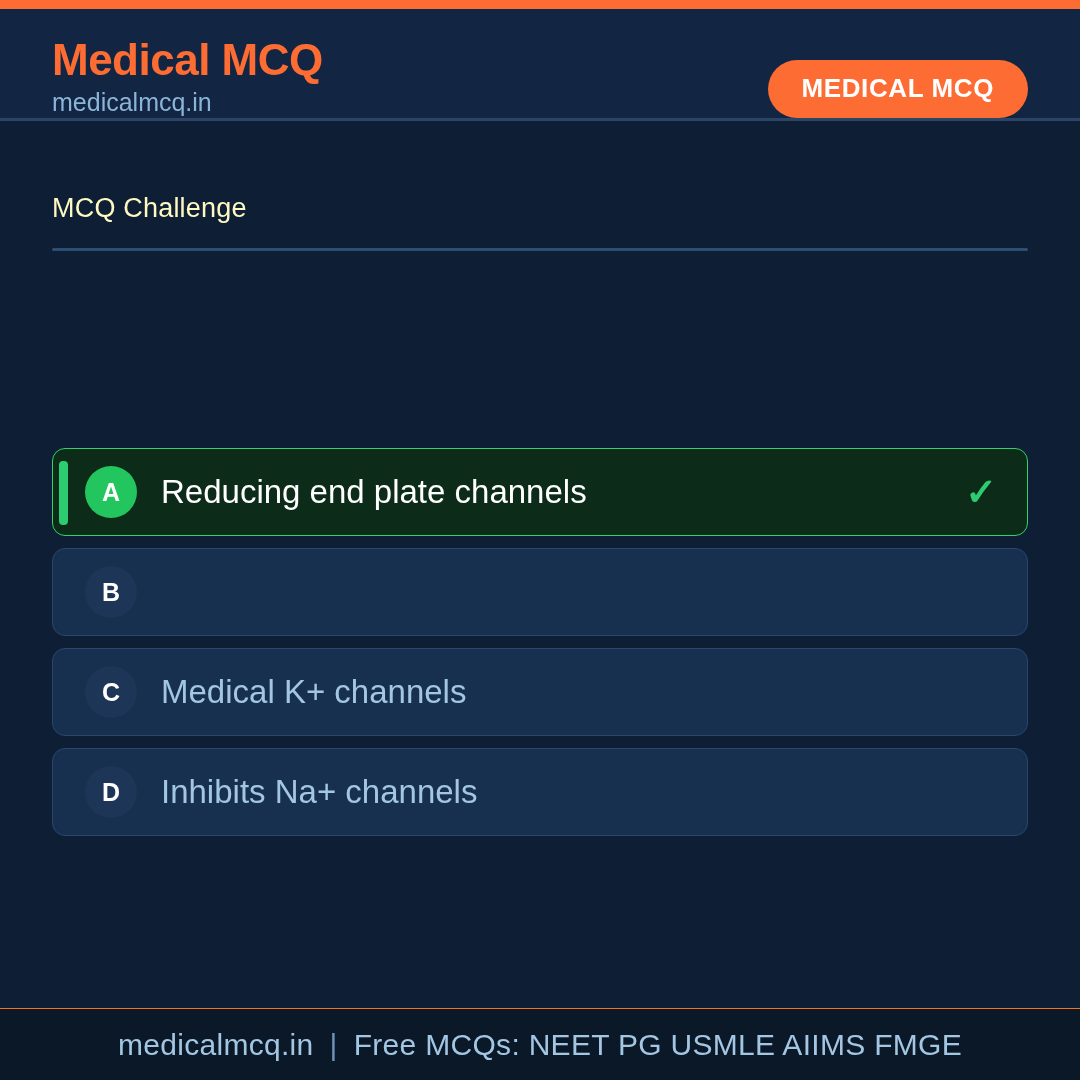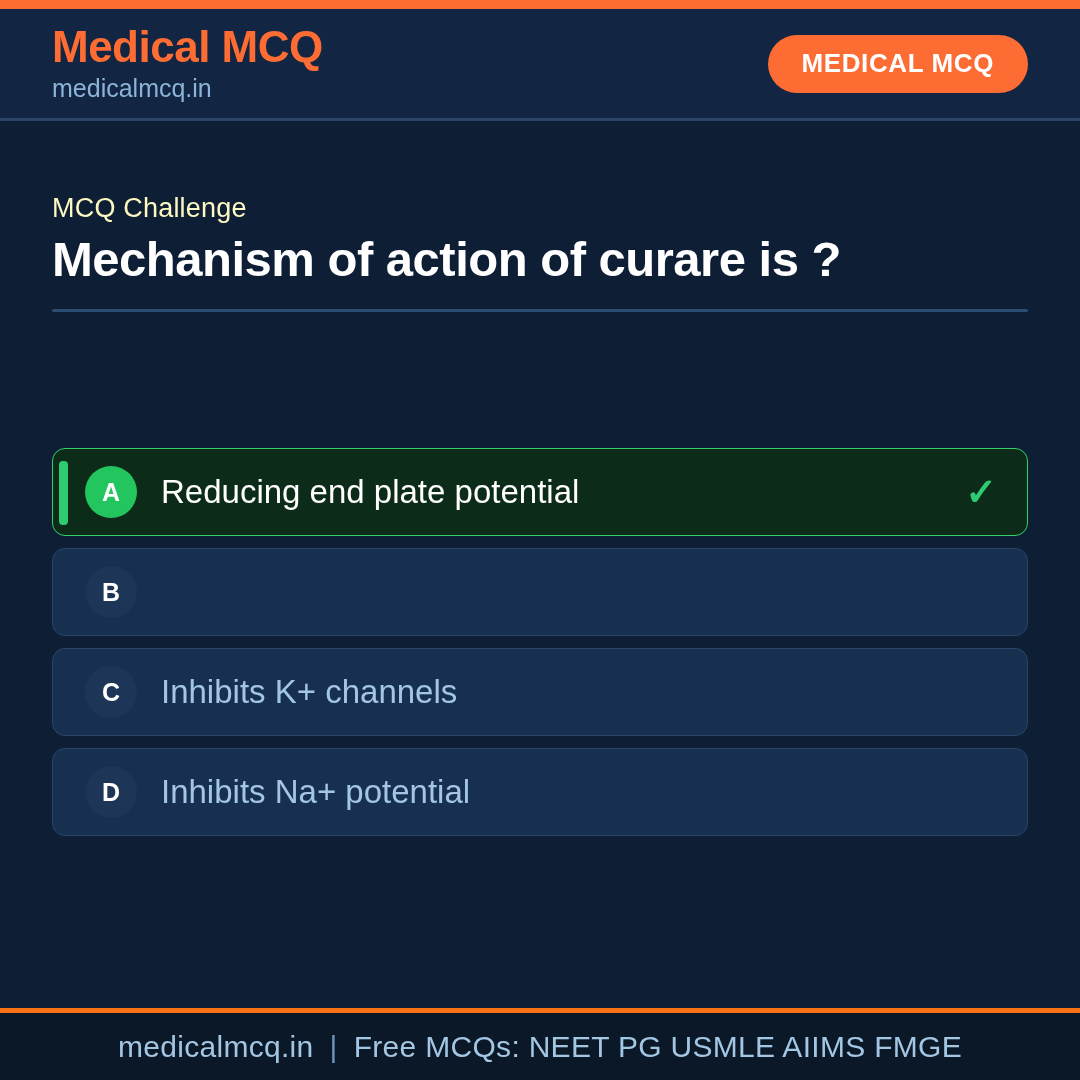--- a/index.html
+++ b/index.html
@@ -27,21 +27,21 @@
 
   
   .header {
     position: absolute;
     top: 9px; left: 0;
     width: 1080px;
     height: 112px;
     background: #122542;
     border-bottom: 3px solid #2B4468;
     display: flex;
-    align-items: center;
+    align-items: flex-end;
     justify-content: space-between;
     padding: 0 52px 0 52px;
   }
 
   .brand-block {
     display: flex;
     flex-direction: column;
     justify-content: center;
     margin-top: 2px;
   }
@@ -203,21 +203,21 @@
     visibility: visible;
   }
 
   
   .footer {
     position: absolute;
     bottom: 0; left: 0;
     width: 1080px;
     height: 72px;
     background: #0B1828;
-    border-top: 5px solid #f97316;
+    border-top: 1px solid #f97316;
     display: flex;
     align-items: center;
     justify-content: center;
   }
 
   .footer-text {
     font-size: 30px;
     color: #A3C6E3;
     letter-spacing: 0.3px;
     white-space: nowrap;
@@ -238,50 +238,49 @@
     <div class="brand-title">Medical MCQ</div>
     <div class="brand-sub">medicalmcq.in</div>
   </div>
   <div class="header-badge">MEDICAL MCQ</div>
 </div>
 
 <div class="main"></div>
 
 <div class="question-block">
   <div class="eyebrow">MCQ Challenge</div>
-  <div class="question-title">Mechanism of action of curare is ?</div>
   <div class="divider"></div>
 </div>
 
 <div class="options">
 
   <div class="option correct">
     <div class="accent"></div>
     <div class="badge">A</div>
-    <div class="option-text">Reducing end plate potential</div>
+    <div class="option-text">Reducing end plate channels</div>
     <div class="check">✓</div>
   </div>
 
   <div class="option">
 
     <div class="badge">B</div>
     <div class="check">✓</div>
   </div>
 
   <div class="option">
 
     <div class="badge">C</div>
-    <div class="option-text">Inhibits K+ channels</div>
+    <div class="option-text">Medical K+ channels</div>
     <div class="check">✓</div>
   </div>
 
   <div class="option">
 
     <div class="badge">D</div>
-    <div class="option-text">Inhibits Na+ potential</div>
+    <div class="option-text">Inhibits Na+ channels</div>
     <div class="check">✓</div>
   </div>
 
 </div>
 
 <div class="footer">
   <div class="footer-text">
     <span>medicalmcq.in</span><span class="footer-sep">|</span><span>Free MCQs: NEET PG  USMLE  AIIMS  FMGE</span>
   </div>
 </div>

